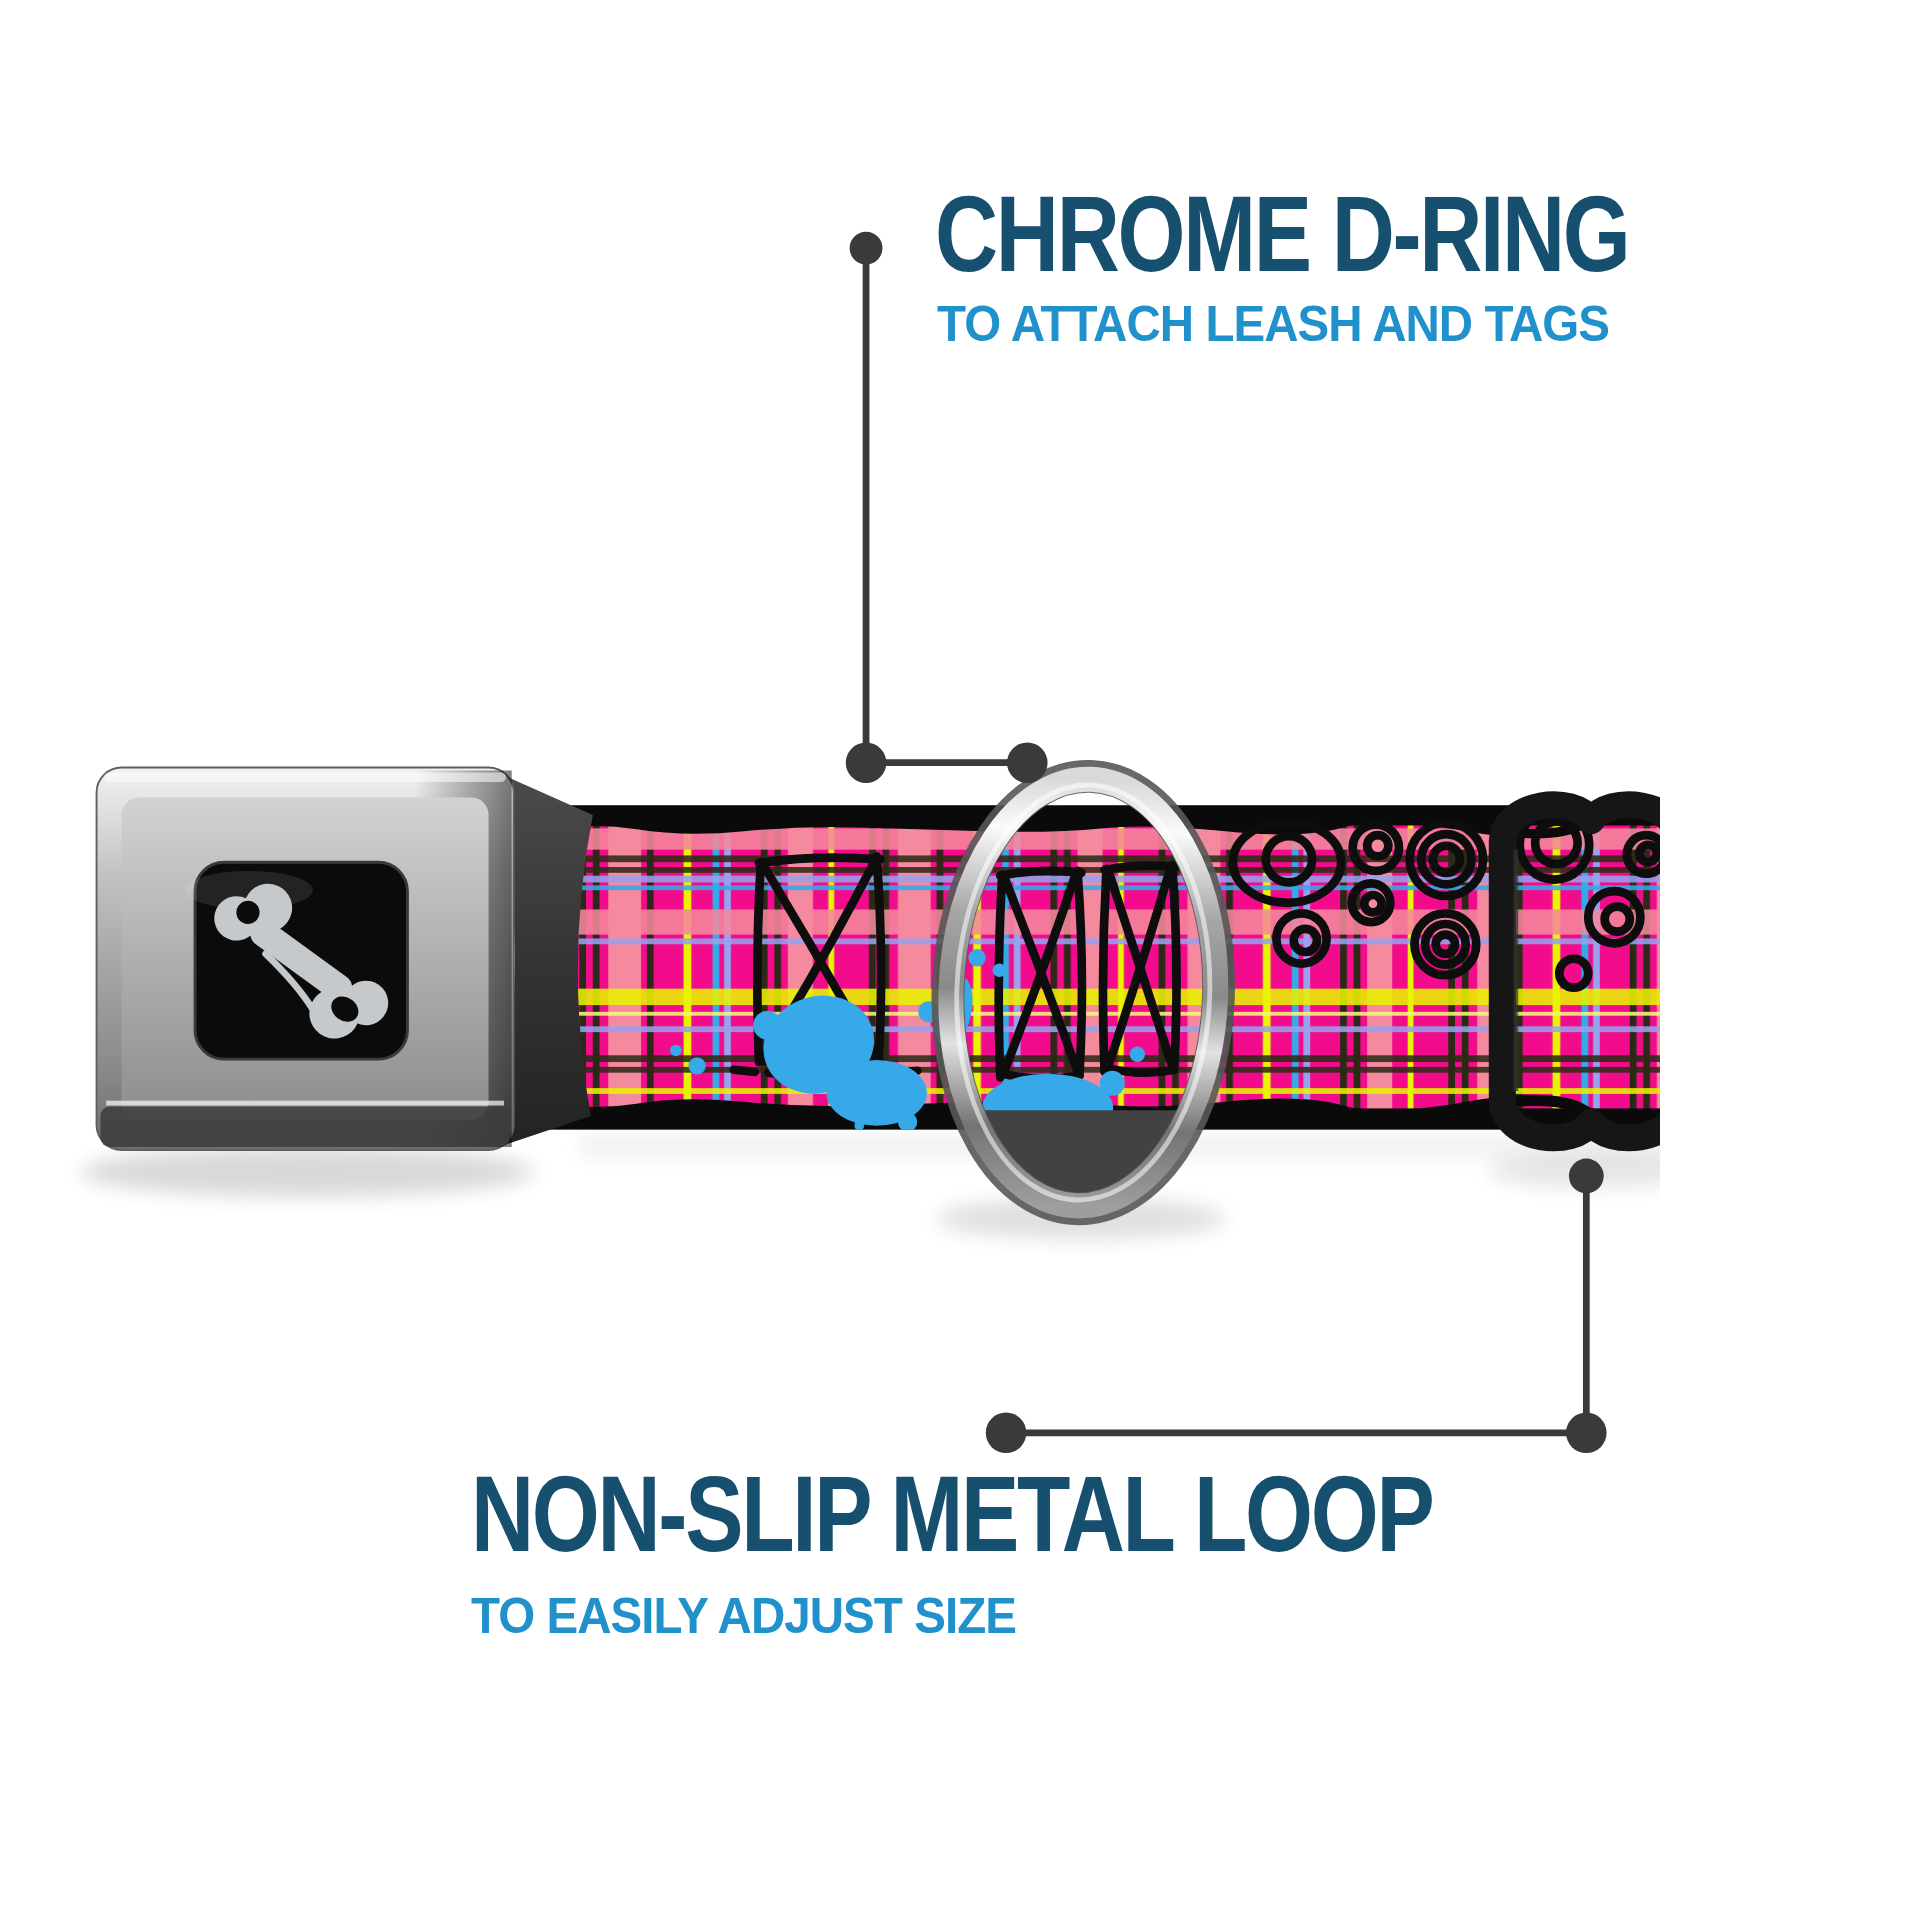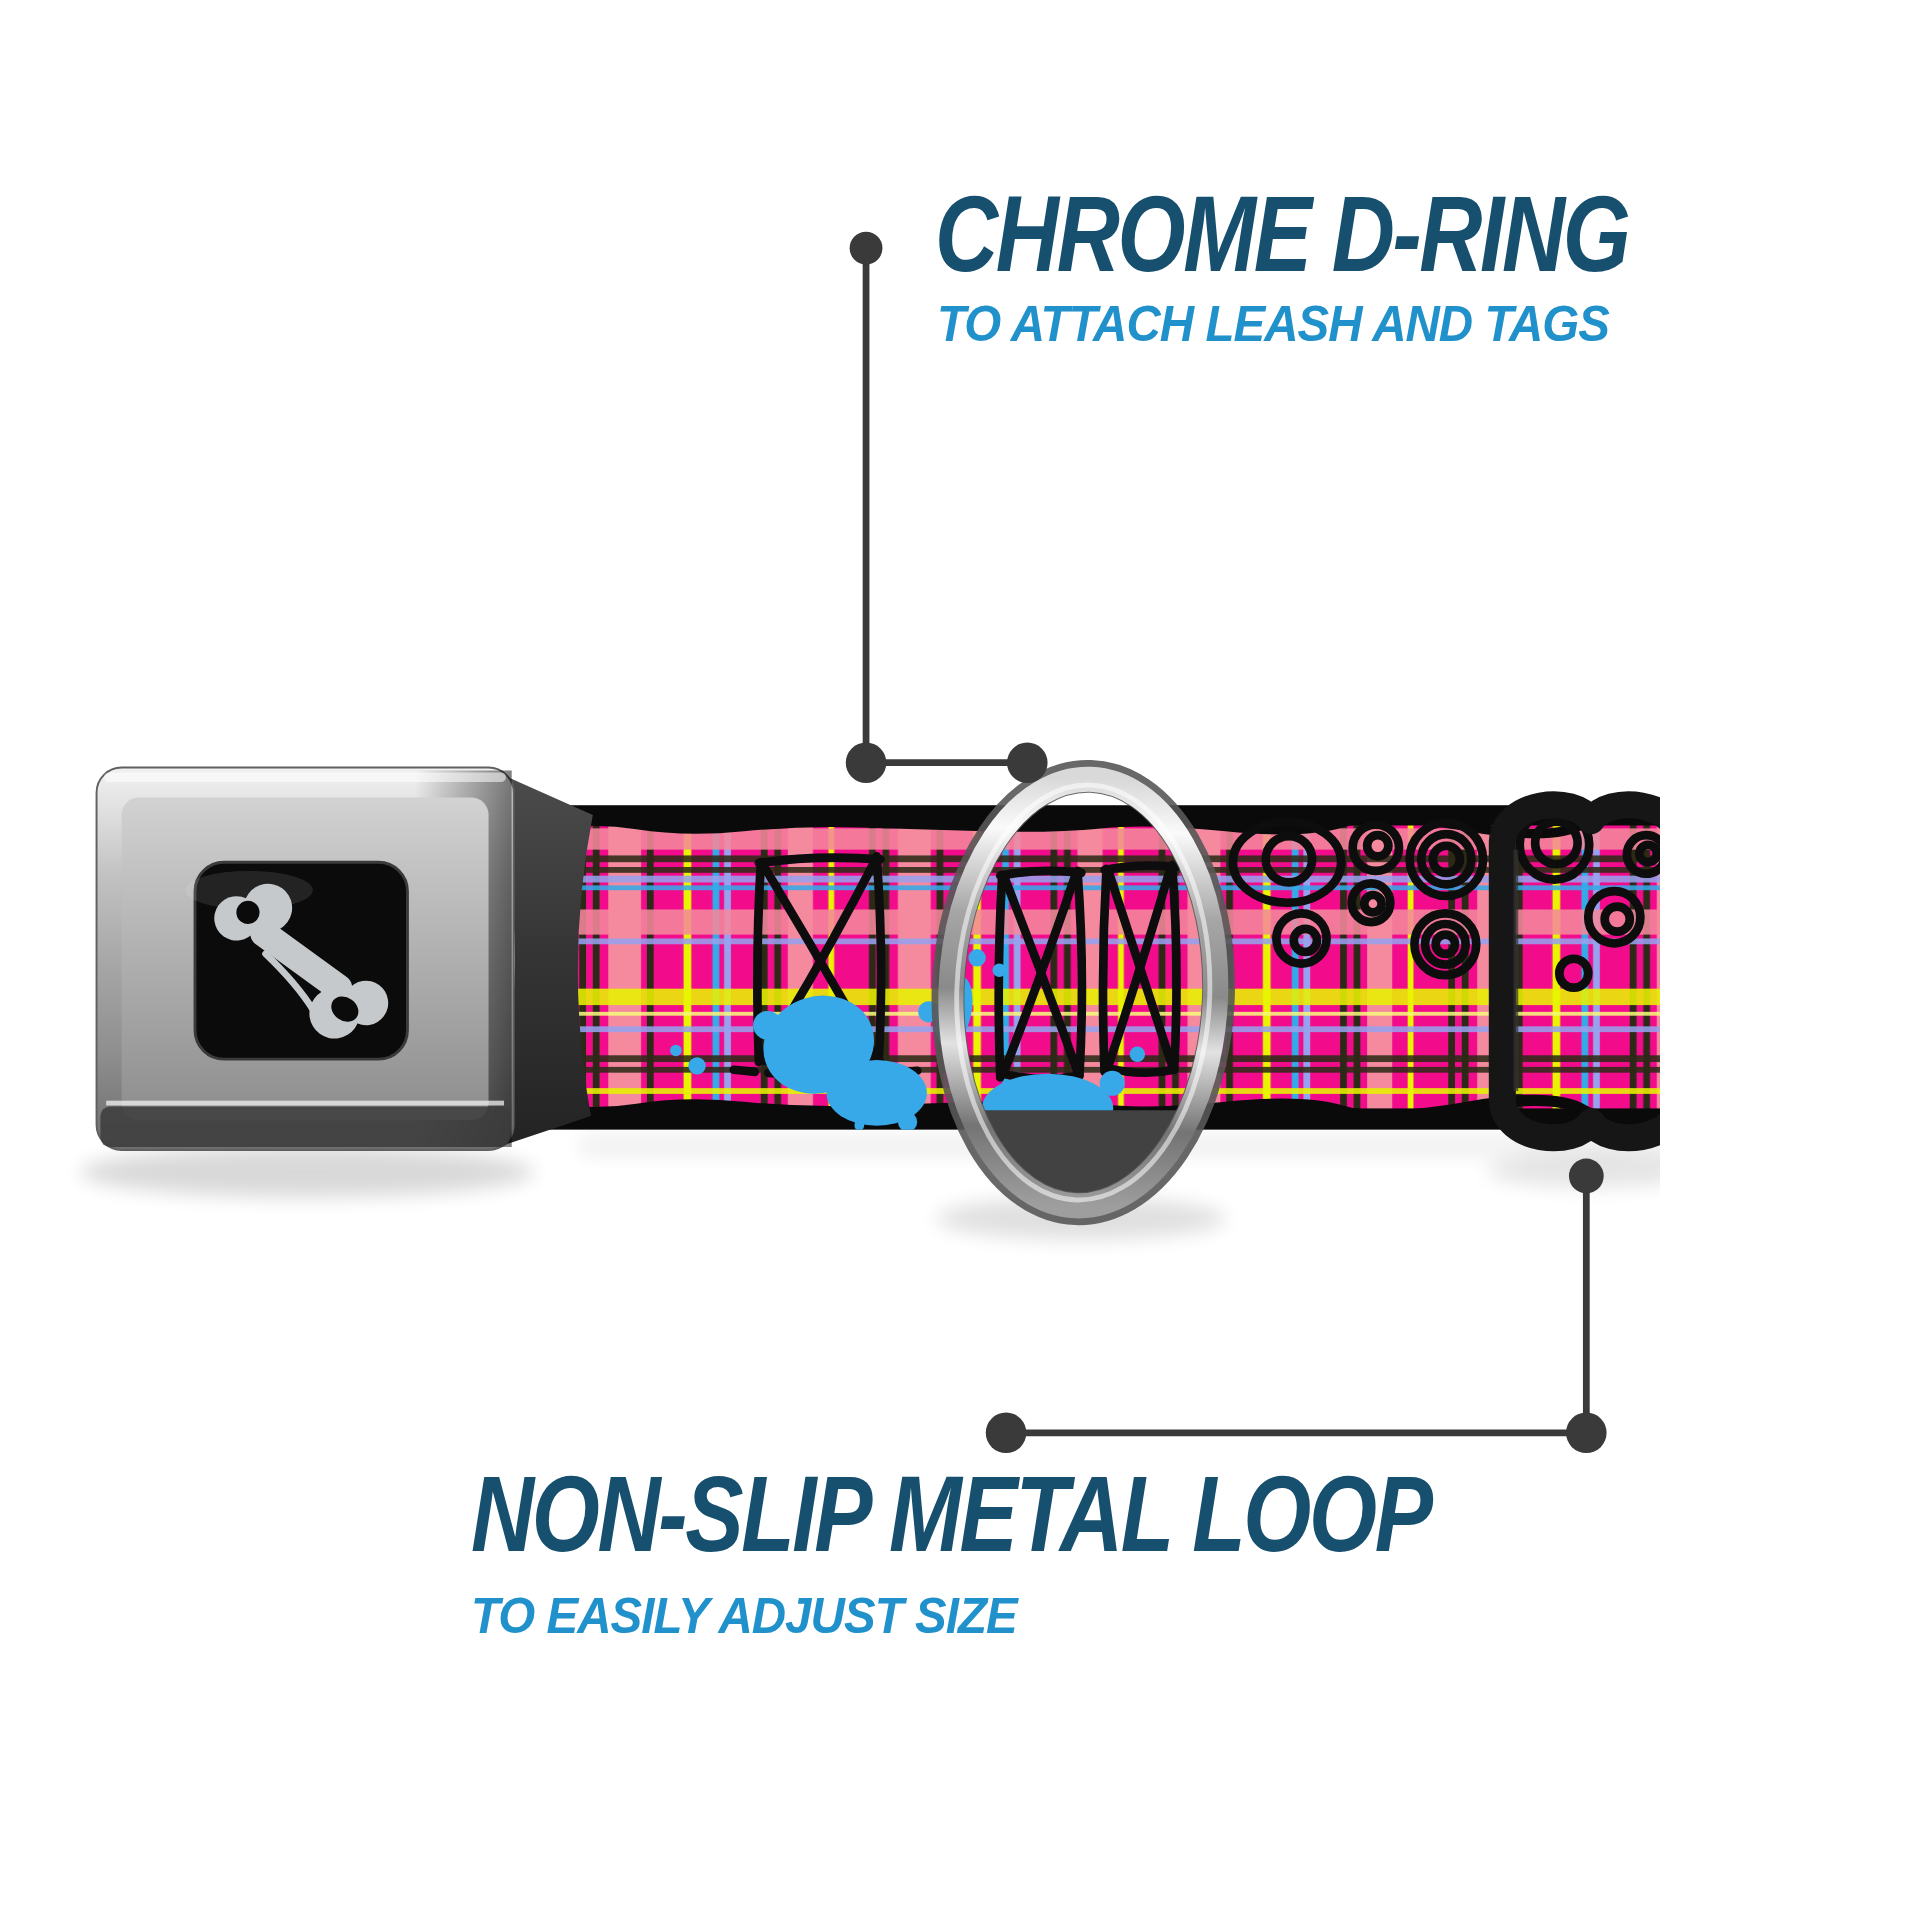--- a/index.html
+++ b/index.html
@@ -1,17 +1,17 @@
 <!DOCTYPE html>
 <html style="--background: #FFFFFF; --title_navy: #17506F; --subtitle_azure: #2191CB; --callout_gray: #3A3A3A; --strap_pink: #F20C8C; --plaid_salmon: #F5899D; --plaid_yellow: #E9F400; --plaid_pale_yellow: #F6FA7A; --plaid_cyan: #35AAE8; --plaid_lavender: #97A2EE; --plaid_dark: #2C2A16; --doodle_black: #0D0D0D; --splatter_blue: #37A8E8; --bone_gray: #C6C9CB; --buckle_logo_bg: #0B0B0B; --slider_black: #161616;"><head>
 <meta charset="utf-8">
 <style>
   html,body{margin:0;padding:0;background:#fff;}
   #stage{position:relative;width:1660px;height:1931px;background:var(--background,#fff);overflow:hidden;
-         font-family:"Liberation Sans",sans-serif;font-style:italic;}
+         font-family:"Liberation Sans",sans-serif;}
   #artwork{position:absolute;left:0;top:0;width:1931px;height:1931px;}
   .callout-title{position:absolute;font-weight:bold;font-size:108px;line-height:1;
       color:var(--title_navy,#17506F);letter-spacing:-2.9px;white-space:nowrap;
       transform:scaleX(0.81);transform-origin:left top;}
   .callout-sub{position:absolute;font-weight:bold;font-size:50px;line-height:1;
       color:var(--subtitle_azure,#2191CB);letter-spacing:-1px;white-space:nowrap;
       transform:scaleX(0.95);transform-origin:left top;}
   .t-top-title{left:935px;top:180px;}
   .t-top-sub{left:937px;top:299px;}
   .t-bot-title{left:471px;top:1460px;}

